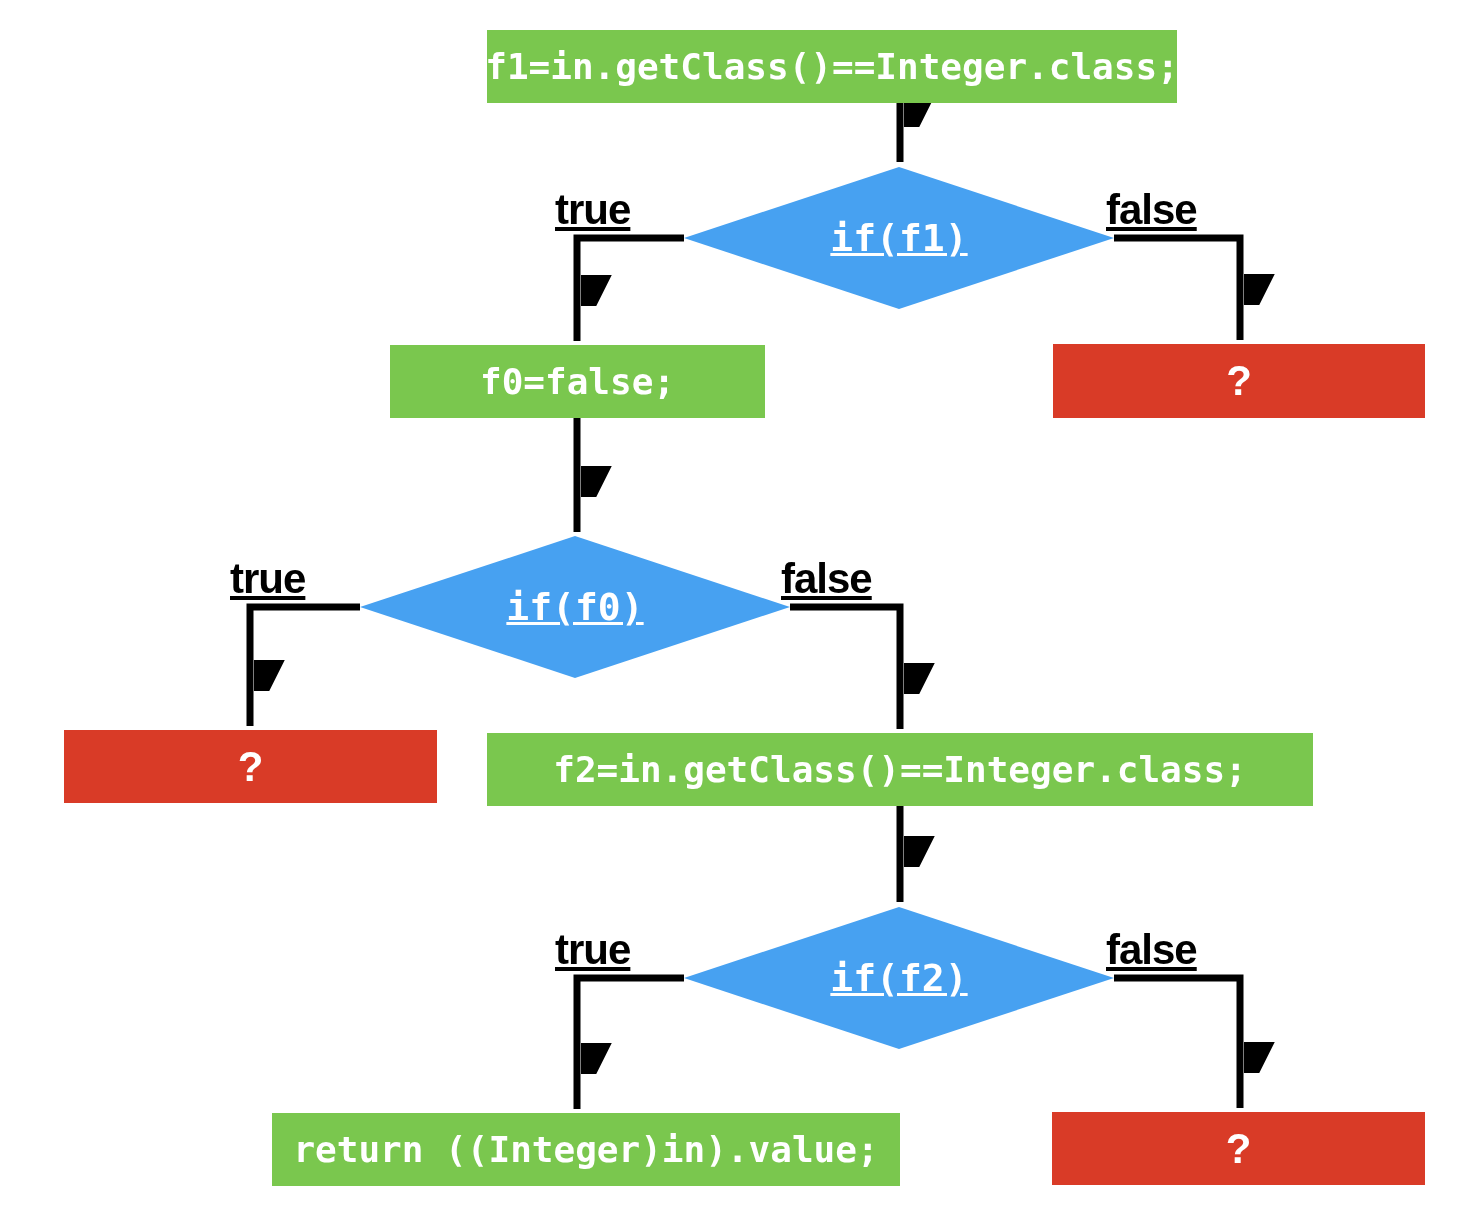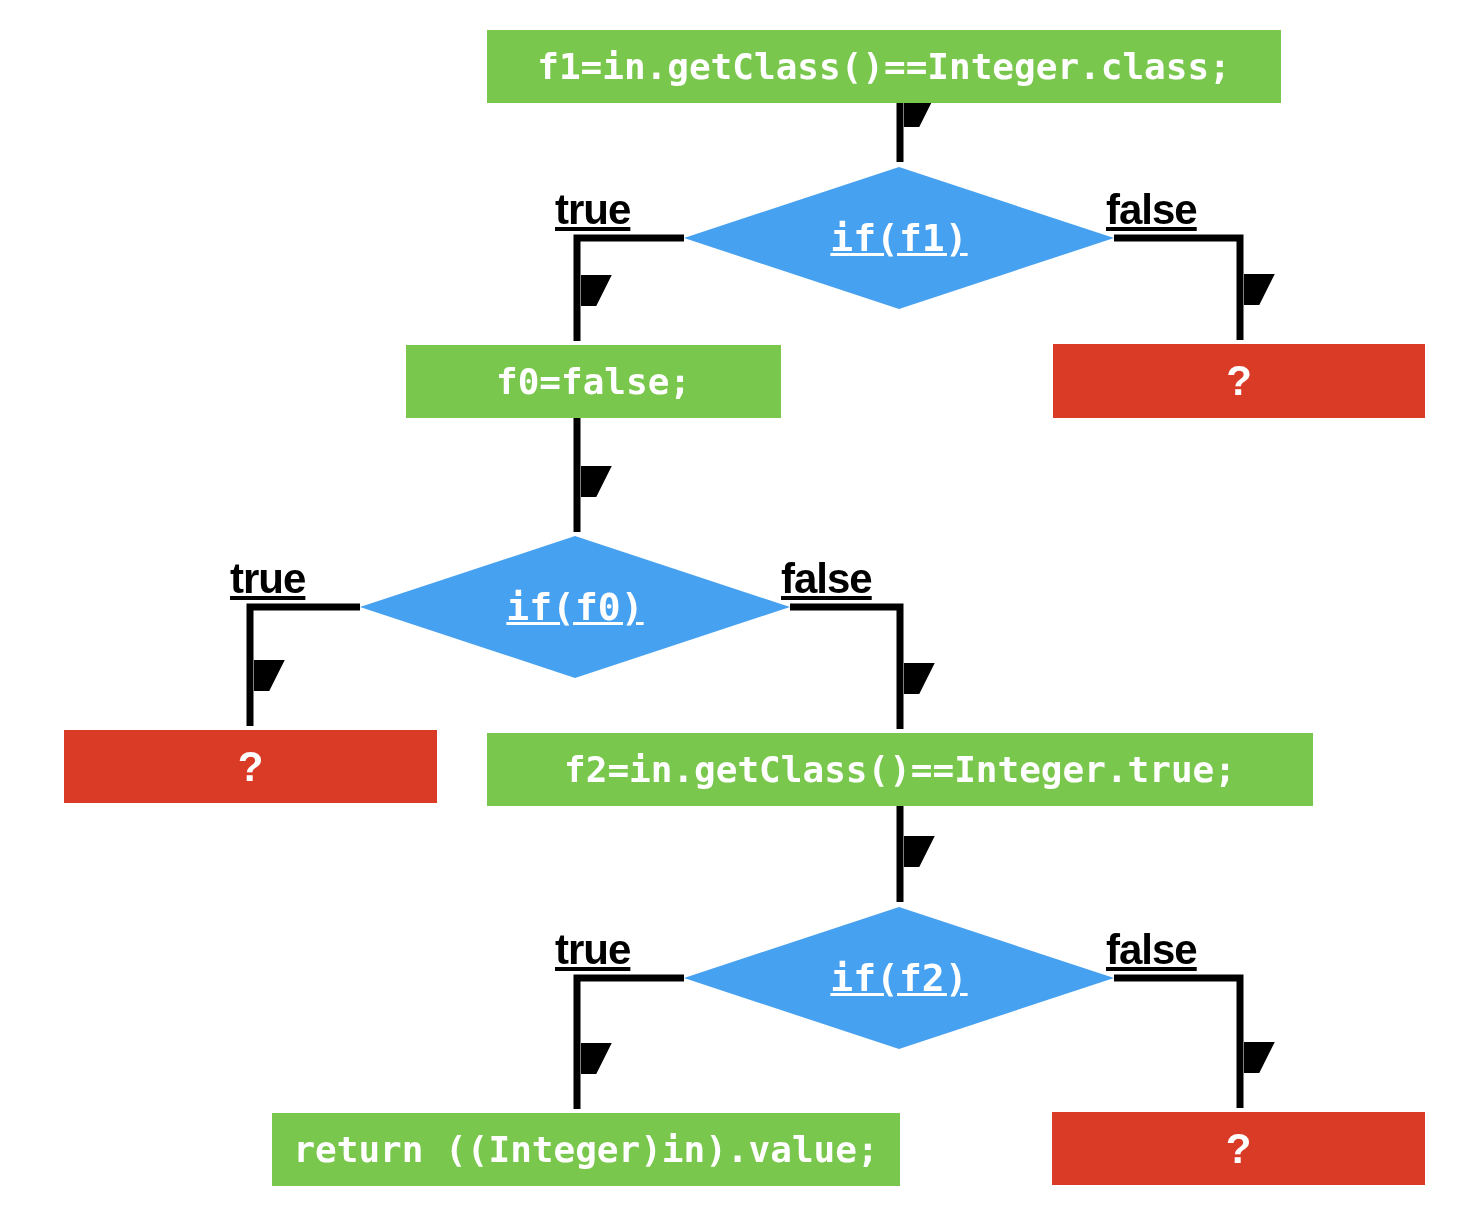--- a/index.html
+++ b/index.html
@@ -91,33 +91,33 @@
     <path class="edge" d="M 684 238 L 577 238 L 577 341" marker-end="url(#arrowhead)"></path>
     <path class="edge" d="M 1114 238 L 1240 238 L 1240 340" marker-end="url(#arrowhead)"></path>
     <path class="edge" d="M 577 418 L 577 532" marker-end="url(#arrowhead)"></path>
     <path class="edge" d="M 360 607 L 250 607 L 250 726" marker-end="url(#arrowhead)"></path>
     <path class="edge" d="M 790 607 L 900 607 L 900 729" marker-end="url(#arrowhead)"></path>
     <path class="edge" d="M 900 806 L 900 902" marker-end="url(#arrowhead)"></path>
     <path class="edge" d="M 684 978 L 577 978 L 577 1109" marker-end="url(#arrowhead)"></path>
     <path class="edge" d="M 1114 978 L 1240 978 L 1240 1108" marker-end="url(#arrowhead)"></path>
   </svg>
 
-  <div class="node process" style="left:487px; top:30px; width:794px; height:73px;">f1=in.getClass()==Integer.class;</div>
+  <div class="node process" style="left:487px; top:30px; width:690px; height:73px;">f1=in.getClass()==Integer.class;</div>
 
   <div class="node decision" style="left:684px; top:167px; width:430px; height:142px;">if(f1)</div>
 
-  <div class="node process" style="left:390px; top:345px; width:375px; height:73px;margin-left:16px;">f0=false;</div>
+  <div class="node process" style="left:390px; top:345px; width:375px; height:73px;">f0=false;</div>
 
   <div class="node unknown" style="left:1053px; top:344px; width:372px; height:74px;">?</div>
 
   <div class="node decision" style="left:360px; top:536px; width:430px; height:142px;">if(f0)</div>
 
   <div class="node unknown" style="left:64px; top:730px; width:373px; height:73px;">?</div>
 
-  <div class="node process" style="left:487px; top:733px; width:826px; height:73px;">f2=in.getClass()==Integer.true;</div>
+  <div class="node process" style="left:487px; top:733px; width:826px; height:73px;">f2=in.getClass()==Integer.class;</div>
 
   <div class="node decision" style="left:684px; top:907px; width:430px; height:142px;">if(f2)</div>
 
   <div class="node process" style="left:272px; top:1113px; width:628px; height:73px;">return ((Integer)in).value;</div>
 
   <div class="node unknown" style="left:1052px; top:1112px; width:373px; height:73px;">?</div>
 
   <div class="edge-label" style="left:555px; top:188px;">true</div>
   <div class="edge-label" style="left:1106px; top:188px;">false</div>
 

